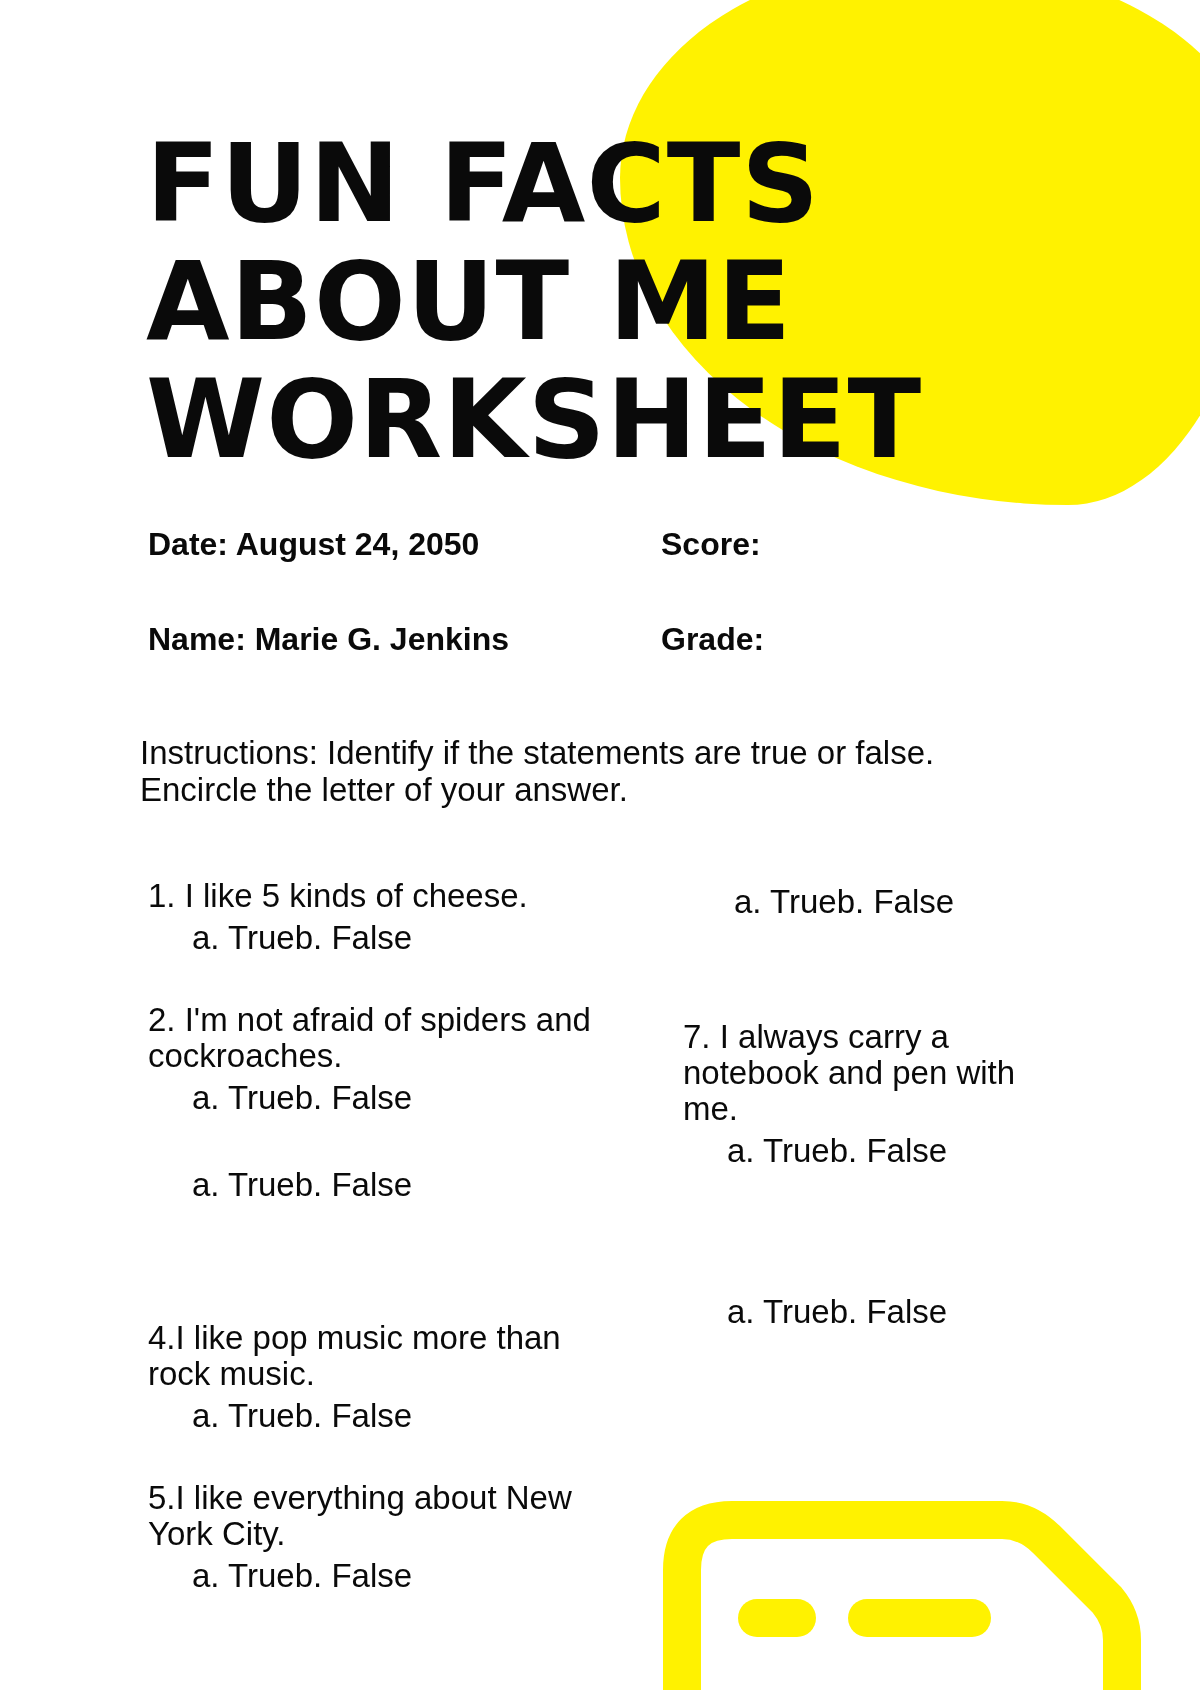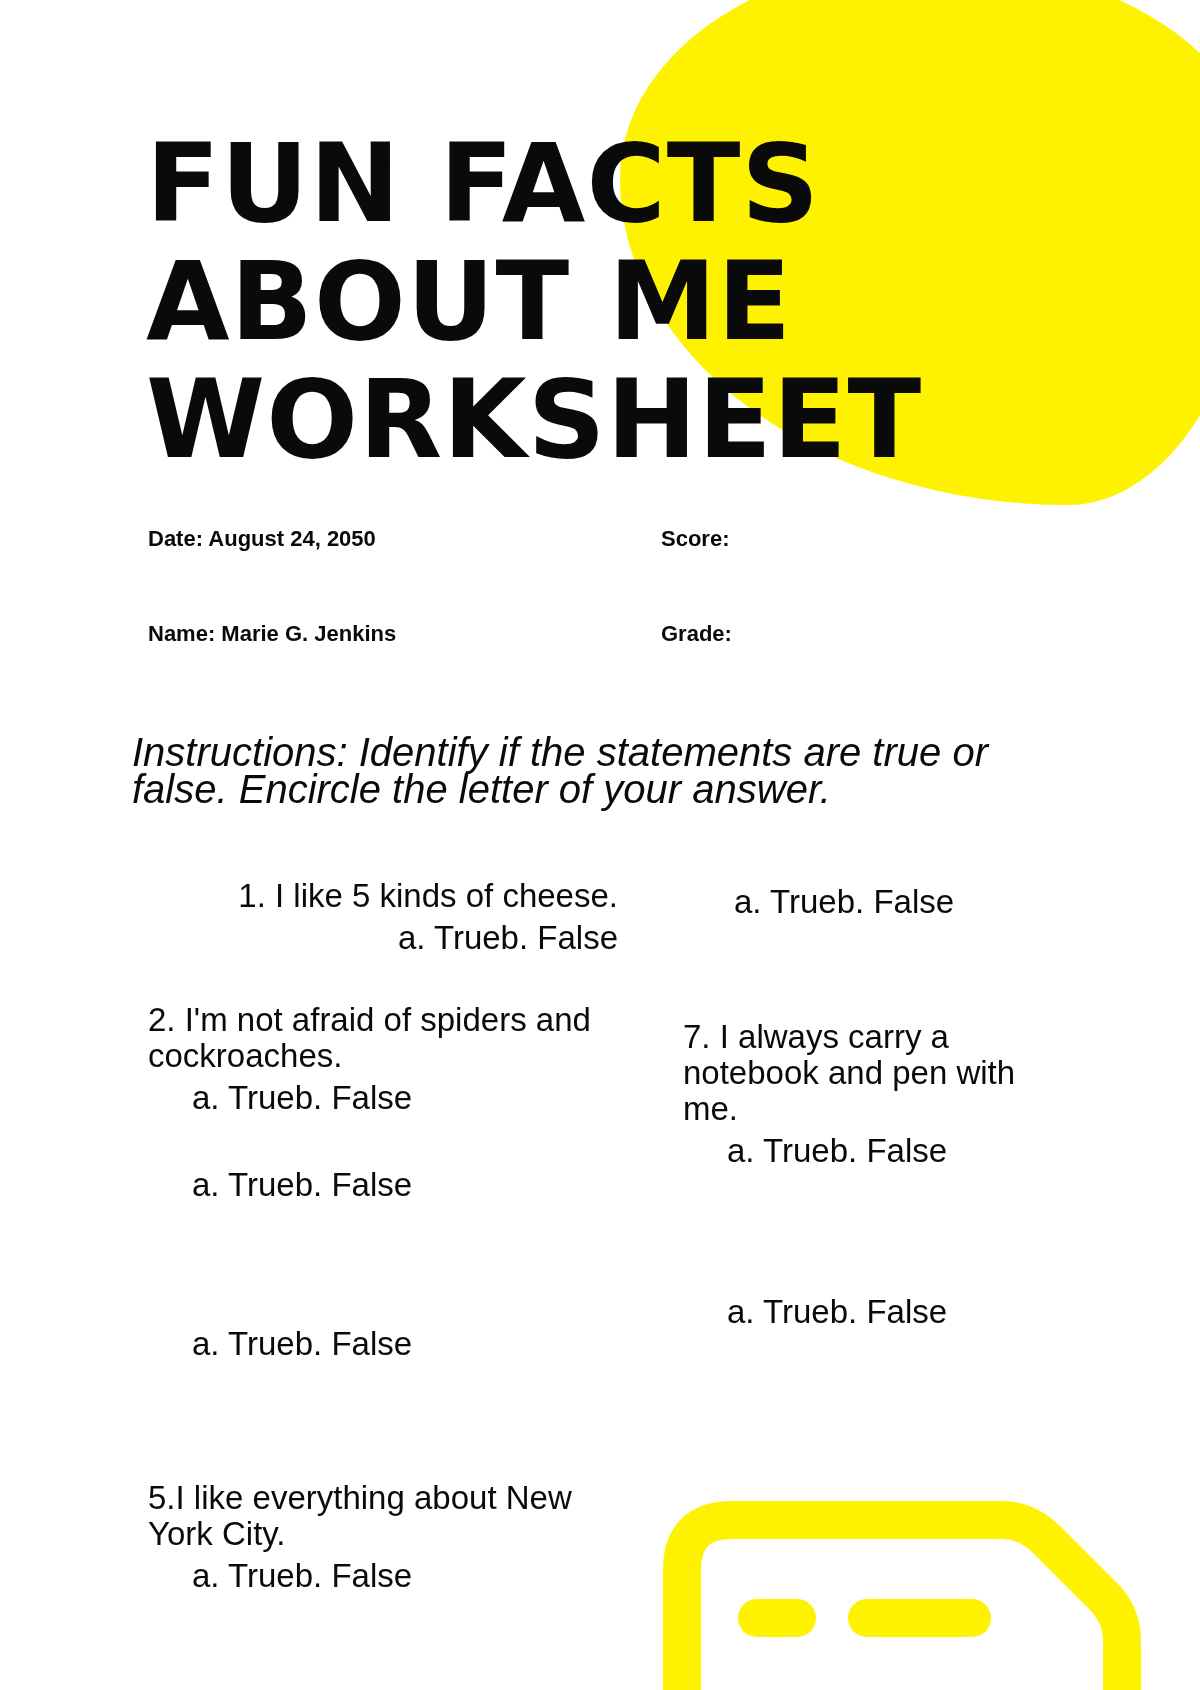--- a/index.html
+++ b/index.html
@@ -1,21 +1,21 @@
 <!DOCTYPE html>
 <html><head>
 <meta charset="utf-8">
 <style>
   html, body { margin:0; padding:0; }
   body { width:1200px; height:1690px; position:relative; overflow:hidden; background:#ffffff; font-family:"Liberation Sans", sans-serif; color:#0a0a0a; }
   .blob { position:absolute; left:620px; top:-40px; width:640px; height:545px; background:#fff200; border-radius:48% 52% 30% 70% / 40% 40% 60% 60%; z-index:0; }
   .title { position:absolute; left:146px; top:125px; margin:0; font-family:"DejaVu Sans", sans-serif; font-weight:bold; font-size:108px; line-height:118px; letter-spacing:1px; z-index:1; width:1000px; }
   .title div { white-space:nowrap; }
-  .meta { position:absolute; font-weight:bold; font-size:22px; z-index:1; white-space:nowrap; }
-  .instr { position:absolute; left:132px; top:734px; width:900px; font-style:italic; font-size:40px; line-height:37px; z-index:1; }
+  .meta { position:absolute; font-weight:bold; font-size:32px; z-index:1; white-space:nowrap; }
+  .instr { position:absolute; left:140px; top:734px; width:900px; font-size:33px; line-height:37px; z-index:1; }
   .q { position:absolute; font-size:33px; line-height:36px; z-index:1; }
   .q .opt { margin-top:6px;margin-left:44px; }
   .icon { position:absolute; left:662px; top:1500px; z-index:0; }
 </style>
 </head>
 <body>
 
 <div class="blob"></div>
 
 <h1 class="title">
@@ -24,32 +24,33 @@
   <div>WORKSHEET</div>
 </h1>
 
 <div class="meta" style="left:148px; top:526px;">Date: August 24, 2050</div>
 <div class="meta" style="left:661px; top:526px;">Score:</div>
 <div class="meta" style="left:148px; top:621px;">Name: Marie G. Jenkins</div>
 <div class="meta" style="left:661px; top:621px;">Grade:</div>
 
 <div class="instr">Instructions: Identify if the statements are true or false. Encircle the letter of your answer.</div>
 
-<div class="q" style="left:148px; top:878px; width:470px;text-align:right;">
+<div class="q" style="left:148px; top:878px; width:470px;">
   <div>1. I like 5 kinds of cheese.</div>
   <div class="opt">a. Trueb. False</div>
 </div>
 <div class="q" style="left:148px; top:1002px; width:470px;">
   <div>2. I'm not afraid of spiders and cockroaches.</div>
   <div class="opt">a. Trueb. False</div>
 </div>
 <div class="q" style="left:148px; top:1161px; width:430px;">
   <div class="opt">a. Trueb. False</div>
 </div>
 <div class="q" style="left:148px; top:1320px; width:430px;">
+  <div>4.I like pop music more than rock music.</div>
   <div class="opt">a. Trueb. False</div>
 </div>
 <div class="q" style="left:148px; top:1480px; width:430px;">
   <div>5.I like everything about New York City.</div>
   <div class="opt">a. Trueb. False</div>
 </div>
 
 <div class="q" style="left:690px; top:878px; width:380px;">
   <div class="opt">a. Trueb. False</div>
 </div>

